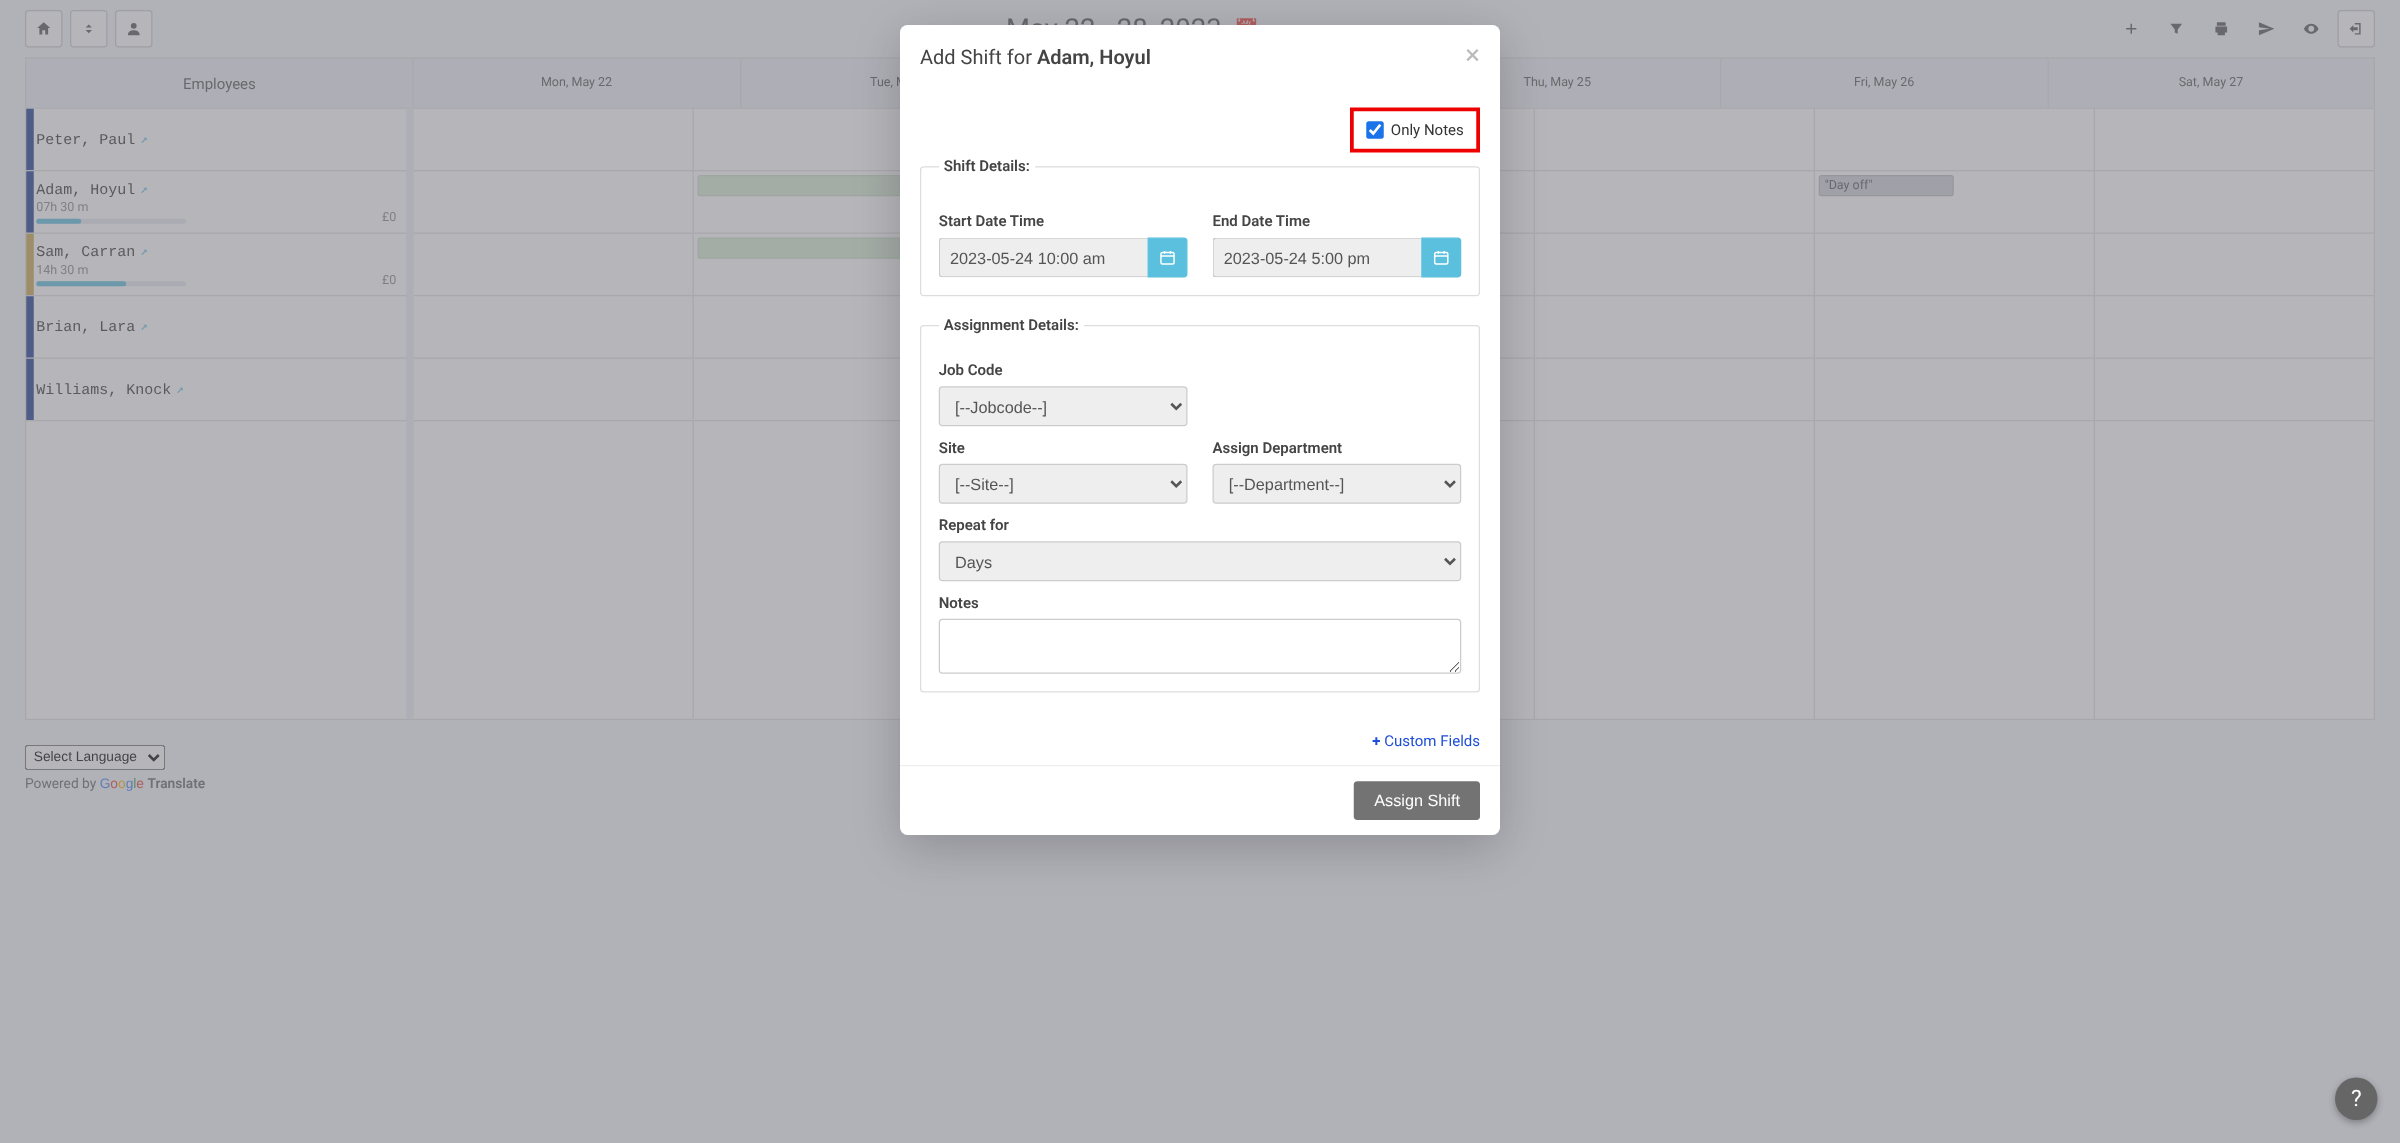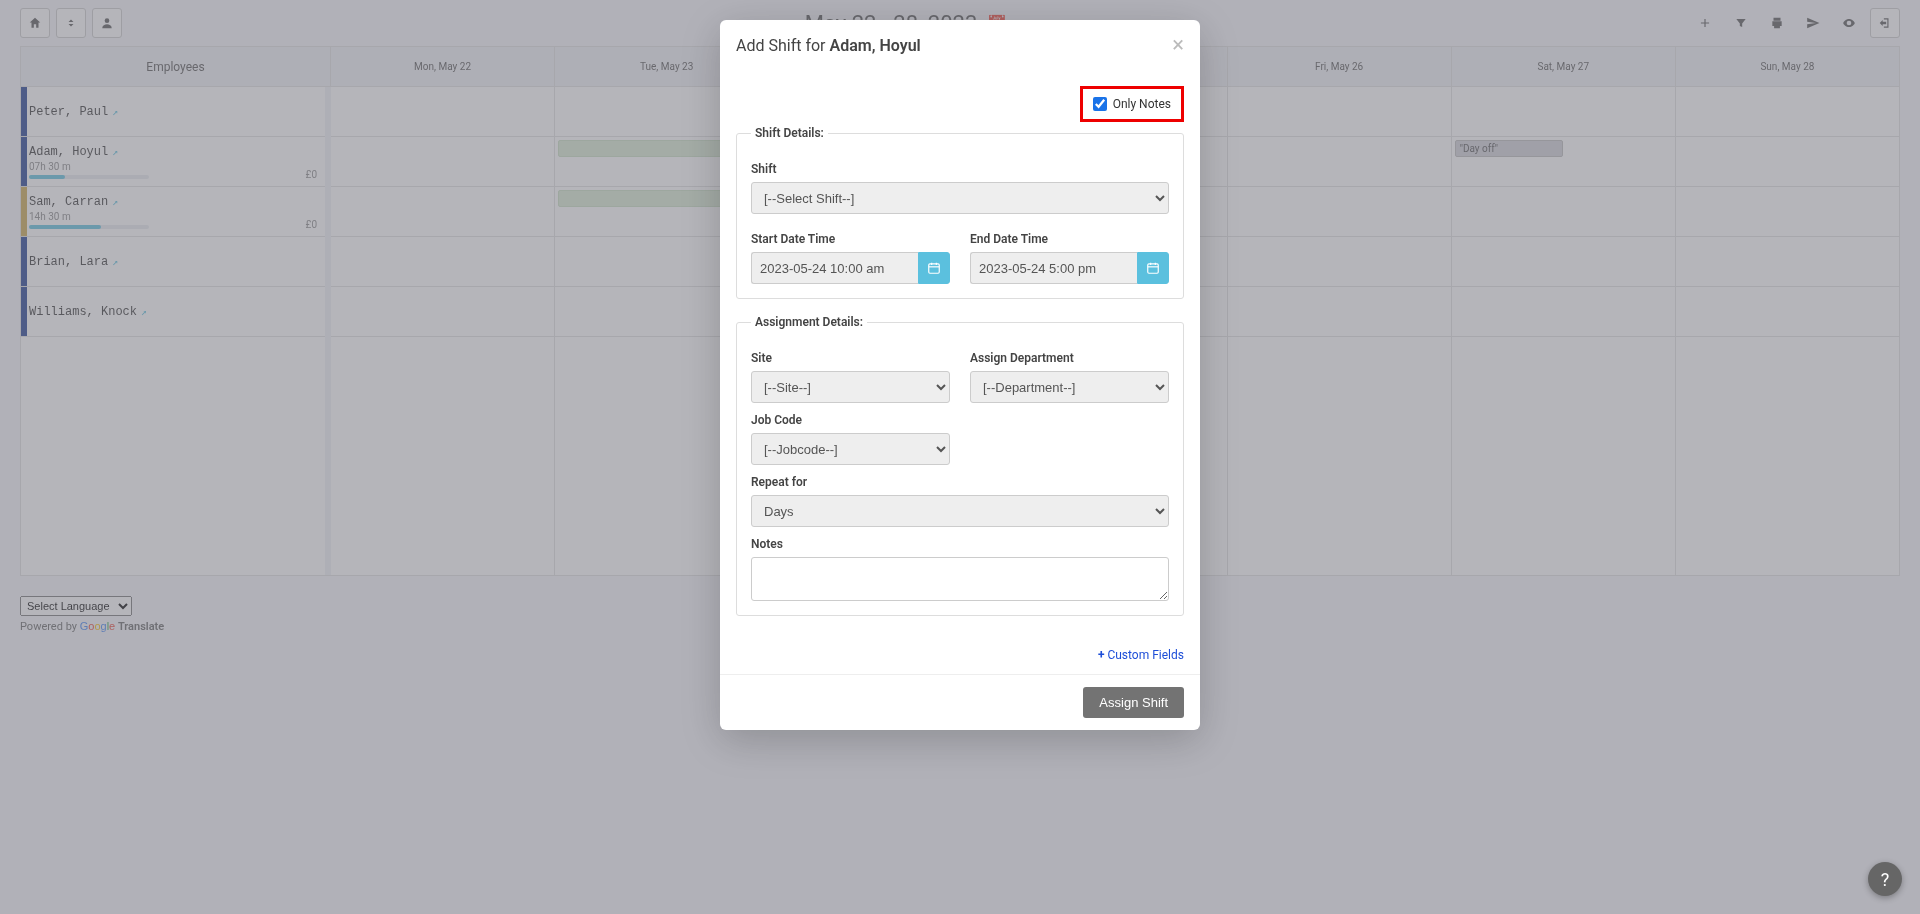--- a/index.html
+++ b/index.html
@@ -328,21 +328,20 @@
 <div class="schedule-wrap">
   <div class="schedule-header">
     <div class="emp-col">Employees</div>
     <div class="day-cols">
       <div class="day-col">Mon, May 22</div>
       <div class="day-col">Tue, May 23</div>
       <div class="day-col">Wed, May 24</div>
       <div class="day-col">Thu, May 25</div>
       <div class="day-col">Fri, May 26</div>
       <div class="day-col">Sat, May 27</div>
-      <div class="day-col">Sun, May 28</div>
     </div>
   </div>
   <div class="schedule-body">
     <div class="emp-list">
 
       <div class="emp-row h50">
         <div class="bar" style="background:#1b3a8e;"></div>
         <div class="emp-name">
             <span>Peter, Paul</span>
             <span class="ext">↗</span>
@@ -490,28 +489,20 @@
     <div class="only-notes-row">
       <label class="only-notes-box">
         <input type="checkbox" checked="" style="">
         <span>Only Notes</span>
       </label>
     </div>
 
     <div class="modal-body">
       <fieldset>
         <legend>Shift Details:</legend>
-        <div class="fld-row">
-          <div class="fld">
-            <label>Shift</label>
-            <select class="ctrl">
-              <option>[--Select Shift--]</option>
-            </select>
-          </div>
-        </div>
         <div class="fld-row" style="margin-top:18px;">
           <div class="fld">
             <label>Start Date Time</label>
             <div class="date-group">
               <input class="ctrl" value="2023-05-24 10:00 am" style="">
               <div class="addon">
                 <svg width="14" height="14" viewBox="0 0 24 24">
                     <rect x="3" y="5" width="18" height="16" rx="2" fill="none" stroke="currentColor" stroke-width="2"></rect>
                     <line x1="3" y1="10" x2="21" y2="10" stroke="currentColor" stroke-width="2"></line>
                     <line x1="8" y1="3" x2="8" y2="7" stroke="currentColor" stroke-width="2"></line>
@@ -533,33 +524,33 @@
                   </svg>
               </div>
             </div>
           </div>
         </div>
       </fieldset>
 
       <fieldset>
         <legend>Assignment Details:</legend>
         <div class="fld-row">
+          <div class="fld" style="max-width:calc(50% - 10px);">
+            <label>Job Code</label>
+            <select class="ctrl"><option>[--Jobcode--]</option></select>
+          </div>
+        </div>
+        <div class="fld-row">
           <div class="fld">
             <label>Site</label>
             <select class="ctrl"><option>[--Site--]</option></select>
           </div>
           <div class="fld">
             <label>Assign Department</label>
             <select class="ctrl"><option>[--Department--]</option></select>
-          </div>
-        </div>
-        <div class="fld-row">
-          <div class="fld" style="max-width:calc(50% - 10px);">
-            <label>Job Code</label>
-            <select class="ctrl"><option>[--Jobcode--]</option></select>
           </div>
         </div>
         <div class="fld-row">
           <div class="fld">
             <label>Repeat for</label>
             <select class="ctrl"><option>Days</option></select>
           </div>
         </div>
         <div class="fld-row">
           <div class="fld">

